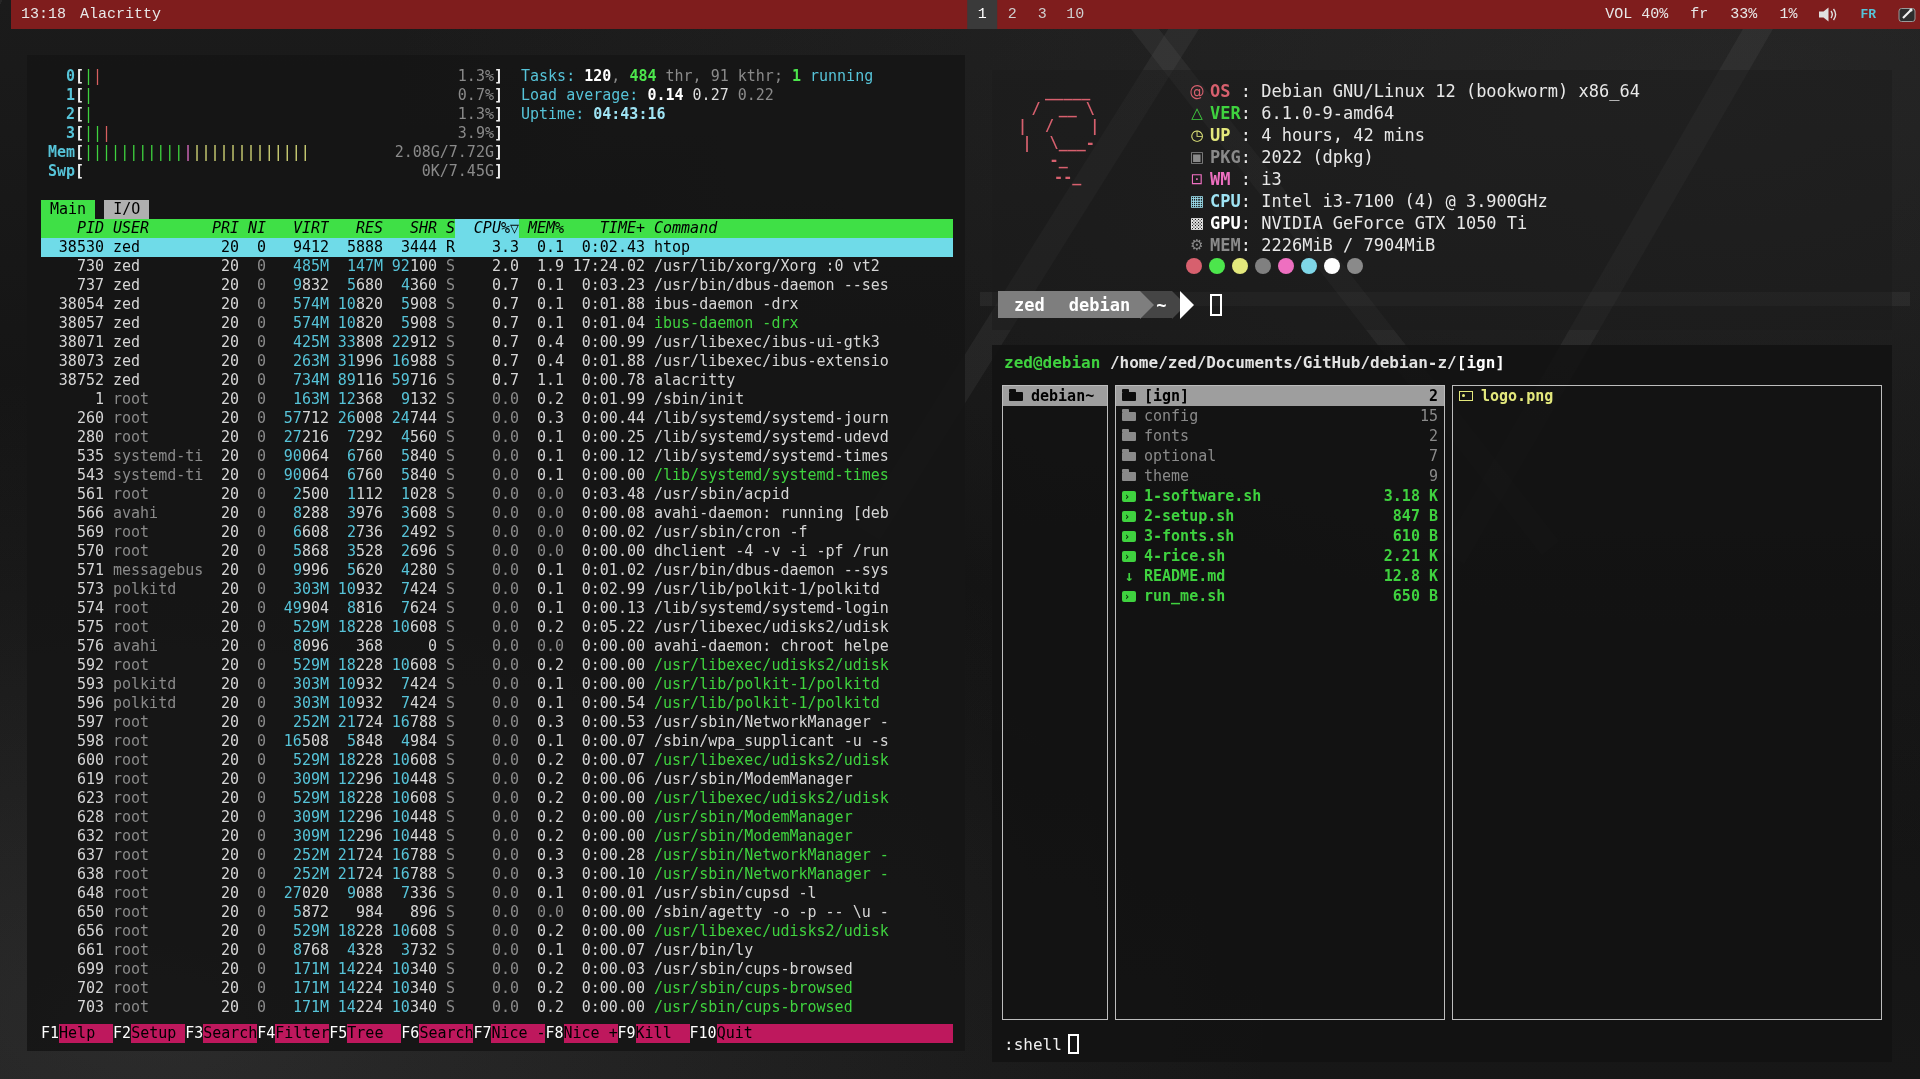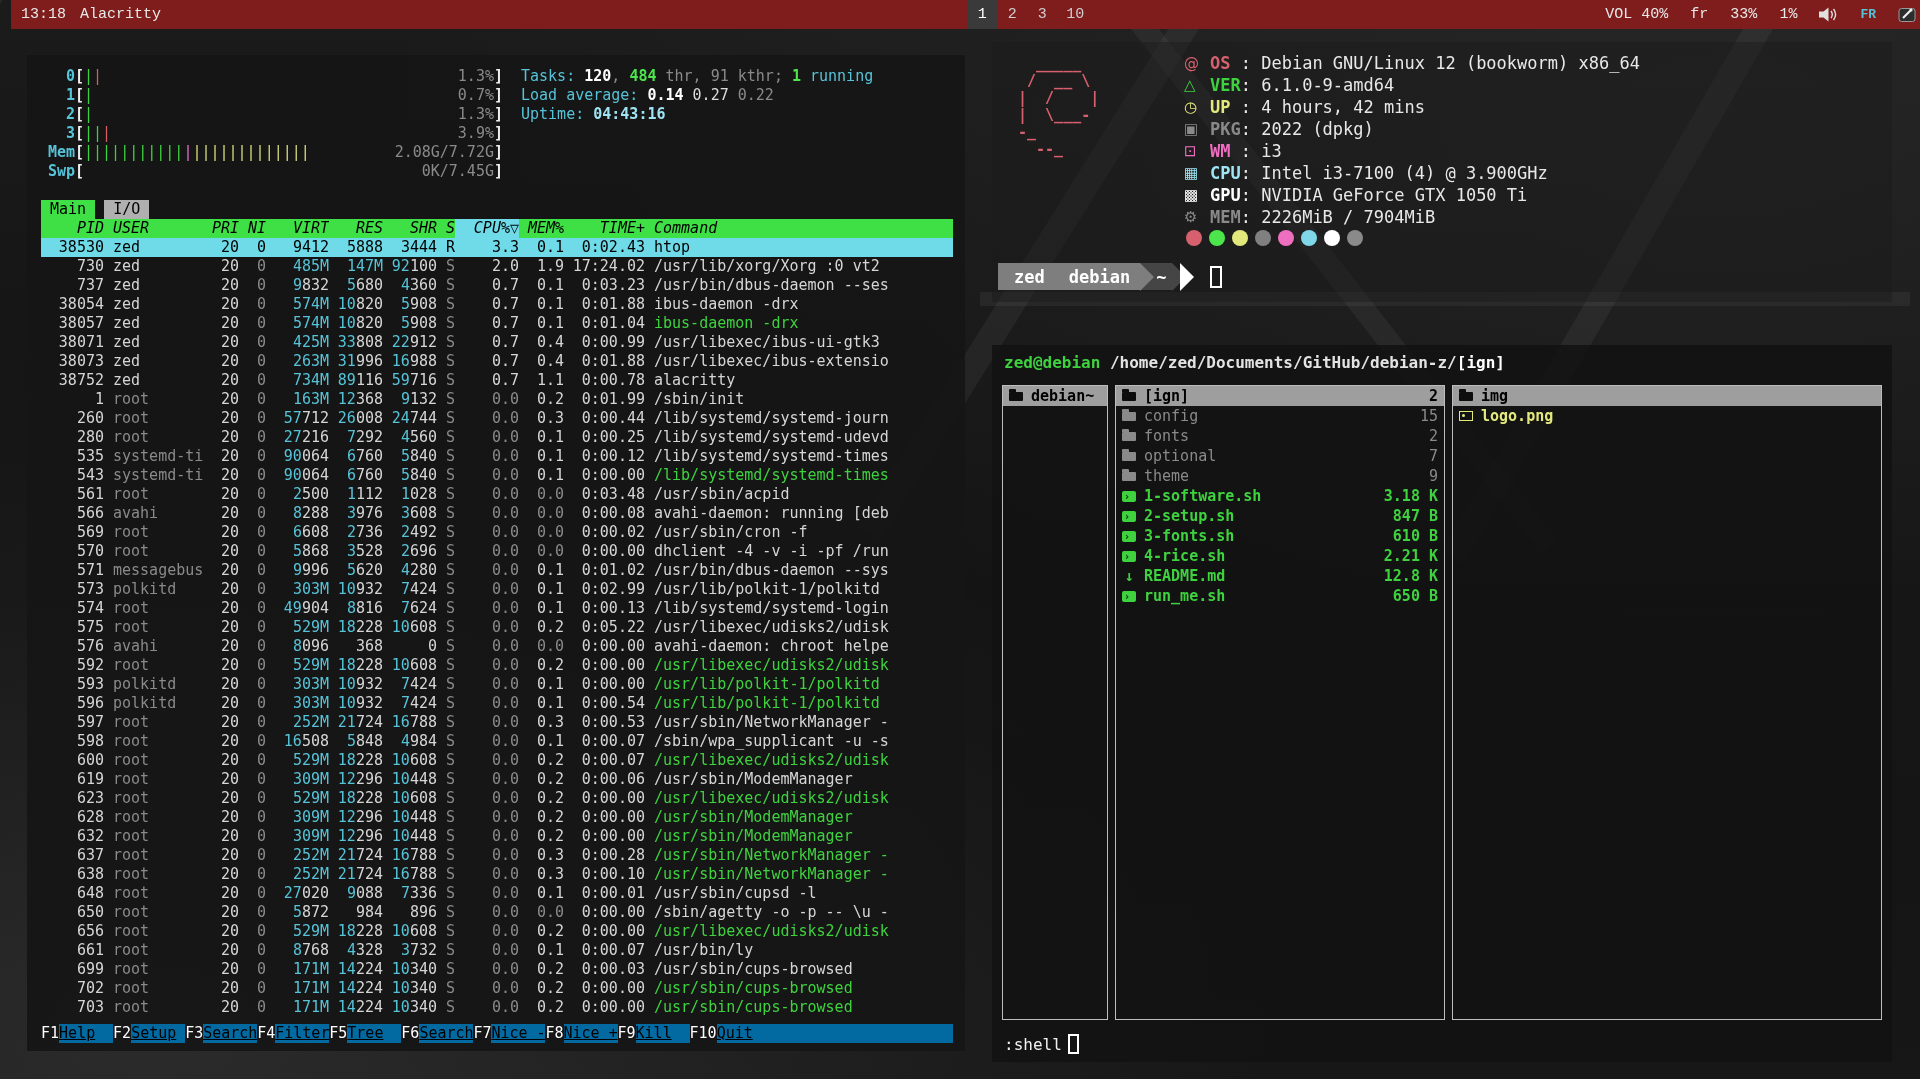--- a/index.html
+++ b/index.html
@@ -75,25 +75,25 @@
   .cell.cmd  { flex:1; padding-left:9px; }
   .prow.header { background:#3fe046; color:#000;font-style:italic; }
   .prow.header .cell { color:#000; }
   .prow.header .cell.cpu { background:#6fdbe8; }
   .prow.sel { background:#6fdbe8; }
   .prow.sel .cell, .prow.sel .cell span { color:#000 !important; }
   .c-dim { color:#8a8a8a; }
 
   .fkeys { position:absolute; left:14px; right:12px; bottom:8px; height:19px; display:flex; }
   .fk-key { color:#fff; white-space:pre; }
-  .fk-label { background:#0369a1; color:#000; width:54px; white-space:pre; overflow:hidden;text-decoration:underline; }
+  .fk-label { background:#be185d; color:#000; width:54px; white-space:pre; overflow:hidden; }
   .fk-label.last { flex:1; }
 
   
-  .fetch { left:992px; top:42px; width:900px; height:260px; background:rgba(28,28,28,0.48); }
+  .fetch { left:992px; top:70px; width:900px; height:260px; background:rgba(28,28,28,0.48);text-align:center; }
   .ascii { position:absolute; left:26px; top:14px; color:#d7606e; font-size:15px; line-height:17px; font-weight:bold; white-space:pre; }
   .fetchlines { position:absolute; left:192px; top:10px; font-size:17px; }
   .fline { height:22px; display:flex; align-items:center; white-space:pre; }
   .fline .ficon { width:26px; display:inline-block; font-family:"DejaVu Sans", sans-serif; font-size:15px; }
   .fline .flabel { font-weight:bold; }
   .fline .fsep { color:#e8e8e8; }
   .fline .fvalue { color:#e8e8e8; }
   .dots { position:absolute; left:194px; top:188px; display:flex; gap:7px; }
   .dot { width:16px; height:16px; border-radius:50%; }
 
@@ -411,25 +411,20 @@
           <span class="fname">README.md</span>
           <span class="fsize">12.8 K</span>
         </div>
         <div class="frow green">
           <span class="ic ic-script">›</span>
           <span class="fname">run_me.sh</span>
           <span class="fsize">650 B</span>
         </div>
       </div>
     <div class="pane right" id="pane-right">
-        <div class="frow gray sel">
-          <span class="ic ic-folder"></span>
-          <span class="fname">img</span>
-          <span class="fsize"></span>
-        </div>
         <div class="frow yellow">
           <span class="ic ic-image"></span>
           <span class="fname">logo.png</span>
           <span class="fsize"></span>
         </div>
       </div>
   </div>
   <div class="fm-status">
     <span>:shell</span>
     <span class="cursor"></span>

